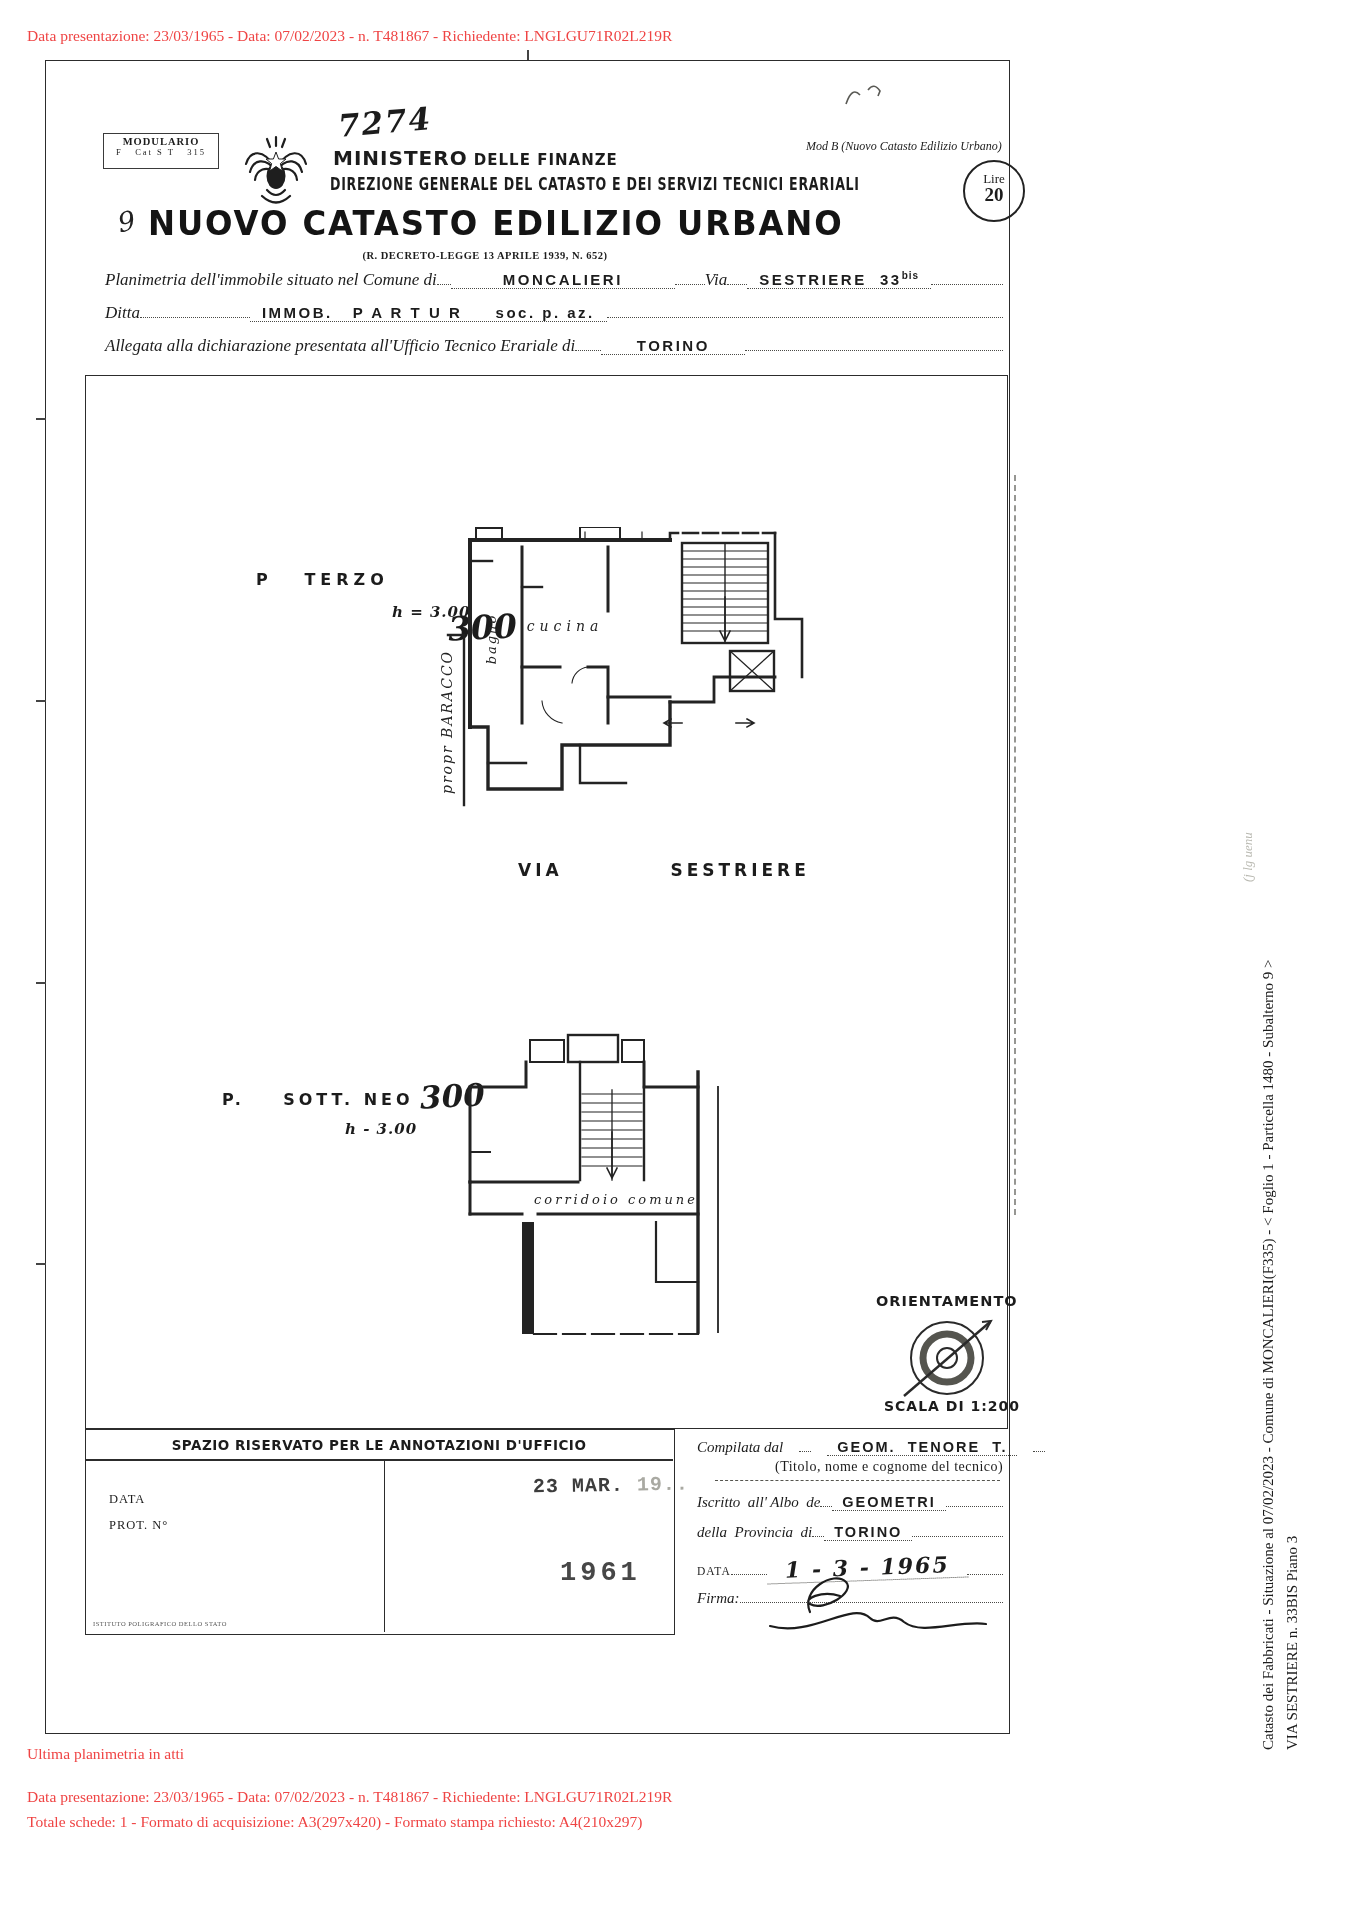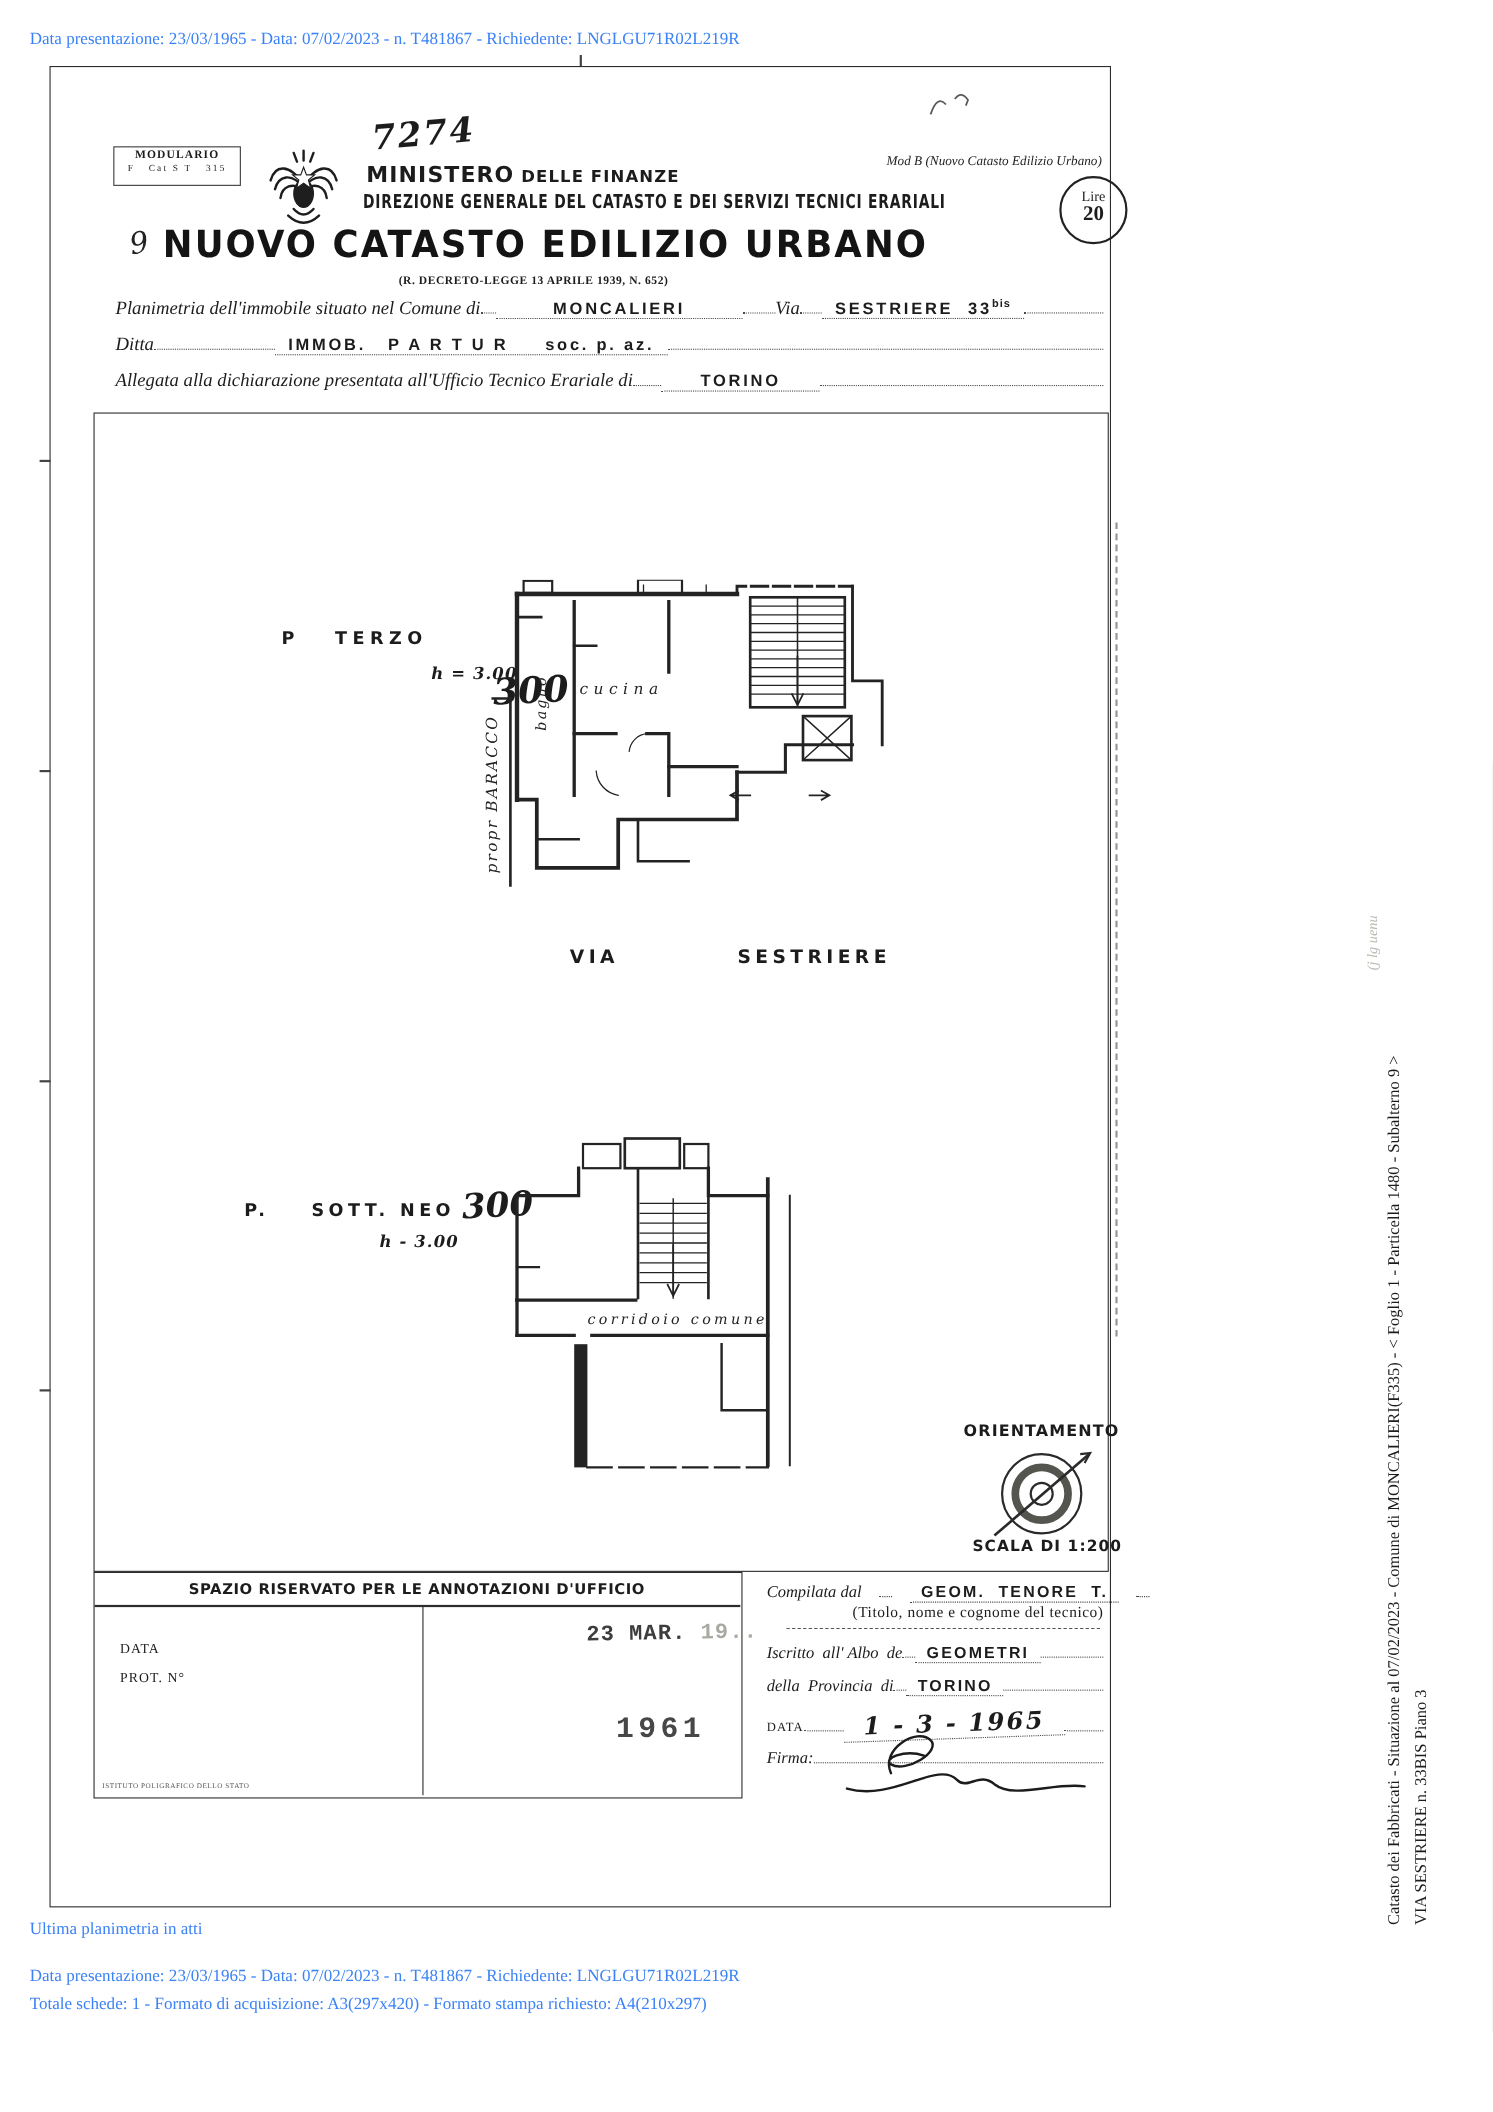--- a/index.html
+++ b/index.html
@@ -1,21 +1,21 @@
 <!DOCTYPE html>
 <html><head>
 <meta charset="utf-8">
 <style>
   html,body{margin:0;padding:0;background:#e8e8e4;}
   #page{position:relative;width:1357px;height:1920px;background:#ffffff;
         font-family:"Liberation Serif",serif;color:#1c1c1c;overflow:hidden;}
   .abs{position:absolute;}
   .pre{white-space:pre;}
   
-  .infoline{font-size:15.5px;color:#3b82f6;text-align:center;}
+  .infoline{font-size:15.5px;color:#ef4444;text-align:center;}
   
   #doc-border{left:45px;top:60px;width:963px;height:1672px;border:1.6px solid #2c2c2c;}
   #fold-dash{left:1014px;top:475px;height:740px;width:0;border-left:2px dashed #74746e;opacity:.75;}
   .tick{background:#444;}
   
   #modulario{left:103px;top:133px;width:114px;height:34px;border:1.3px solid #3a3a3a;text-align:center;}
   #modulario .t1{font-size:10.5px;font-weight:bold;letter-spacing:1px;margin-top:2px;}
   #modulario .t2{font-size:8.5px;letter-spacing:2px;}
   #hand-7274{left:338px;top:104px;font-family:"DejaVu Serif",serif;font-style:italic;font-size:31px;
              font-weight:600;transform:rotate(-5deg);letter-spacing:2px;}

